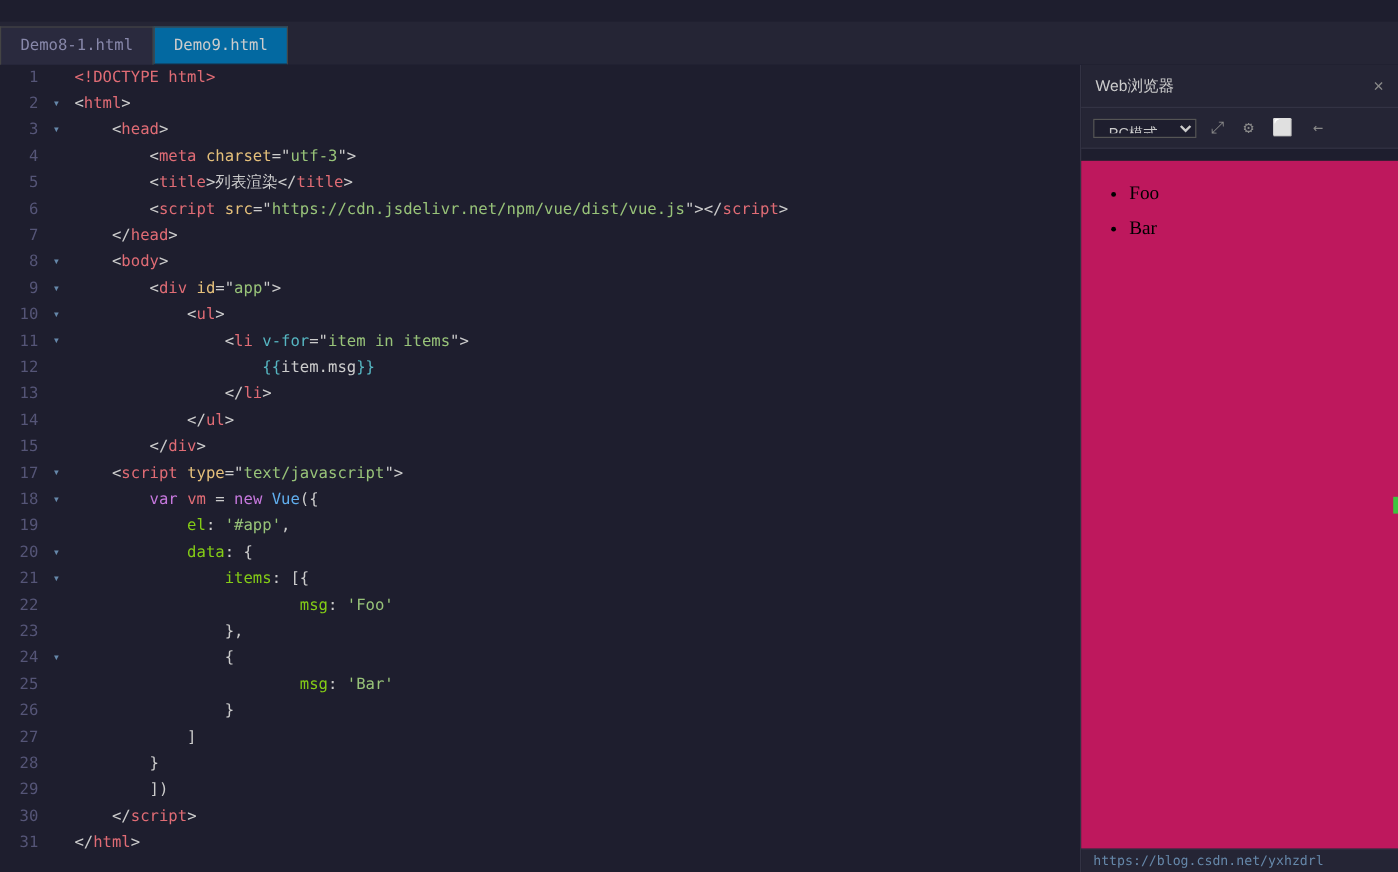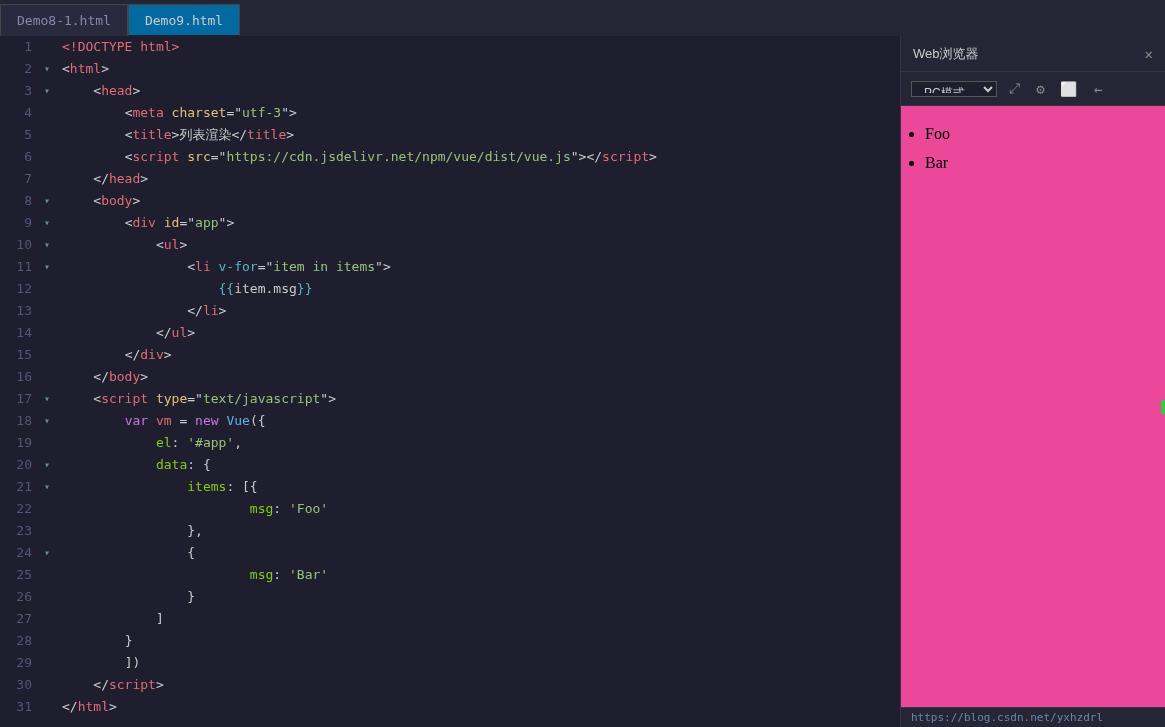--- a/index.html
+++ b/index.html
@@ -5,20 +5,21 @@
     * { margin: 0; padding: 0; box-sizing: border-box; }
     body { background: #1e1e2e; font-family: 'Consolas', 'Monaco', monospace; font-size: 13px; display: flex; flex-direction: column; height: 727px; overflow: hidden; }
 
     
     .tab-bar {
       display: flex;
       background: #252535;
       height: 36px;
       align-items: flex-end;
       flex-shrink: 0;
+      margin-top: 18px;
     }
     .tab {
       display: flex;
       align-items: center;
       padding: 0 16px;
       height: 32px;
       cursor: pointer;
       font-size: 13px;
       color: #8888aa;
       background: #2a2a3e;
@@ -155,23 +156,24 @@
 
     .toolbar-icon {
       color: #888;
       cursor: pointer;
       font-size: 14px;
       padding: 2px 4px;
     }
 
     .browser-content {
       flex: 1;
-      background: #ec4899;
-      padding: 10px 0;
+      background: #be185d;
+      padding: 10px 16px;
       position: relative;
+      margin-top: 10px;
     }
 
     .preview-list {
       list-style: disc;
       padding-left: 24px;
       margin-top: 4px;
     }
 
     .preview-list li {
       font-family: serif;
@@ -281,25 +283,20 @@
         </div>
         <div class="code-line">
           <div class="line-number">14</div>
           <div class="line-gutter"></div>
           <div class="line-content"><span class="">            </span><span class="c-bracket">&lt;/</span><span class="c-tag">ul</span><span class="c-bracket">&gt;</span></div>
         </div>
         <div class="code-line">
           <div class="line-number">15</div>
           <div class="line-gutter"></div>
           <div class="line-content"><span class="">        </span><span class="c-bracket">&lt;/</span><span class="c-tag">div</span><span class="c-bracket">&gt;</span></div>
-        </div>
-        <div class="code-line">
-          <div class="line-number">16</div>
-          <div class="line-gutter"></div>
-          <div class="line-content"><span class="">    </span><span class="c-bracket">&lt;/</span><span class="c-tag">body</span><span class="c-bracket">&gt;</span></div>
         </div>
         <div class="code-line">
           <div class="line-number">17</div>
           <div class="line-gutter" style="color: rgb(102, 136, 170);">▾</div>
           <div class="line-content"><span class="">    </span><span class="c-bracket">&lt;</span><span class="c-tag">script </span><span class="c-attr">type</span><span class="c-bracket">="</span><span class="c-val">text/javascript</span><span class="c-bracket">"</span><span class="c-bracket">&gt;</span></div>
         </div>
         <div class="code-line">
           <div class="line-number">18</div>
           <div class="line-gutter" style="color: rgb(102, 136, 170);">▾</div>
           <div class="line-content"><span class="">        </span><span class="c-keyword">var </span><span class="c-var">vm</span><span class="c-text"> = </span><span class="c-keyword">new </span><span class="c-func">Vue</span><span class="c-bracket">({</span></div>

